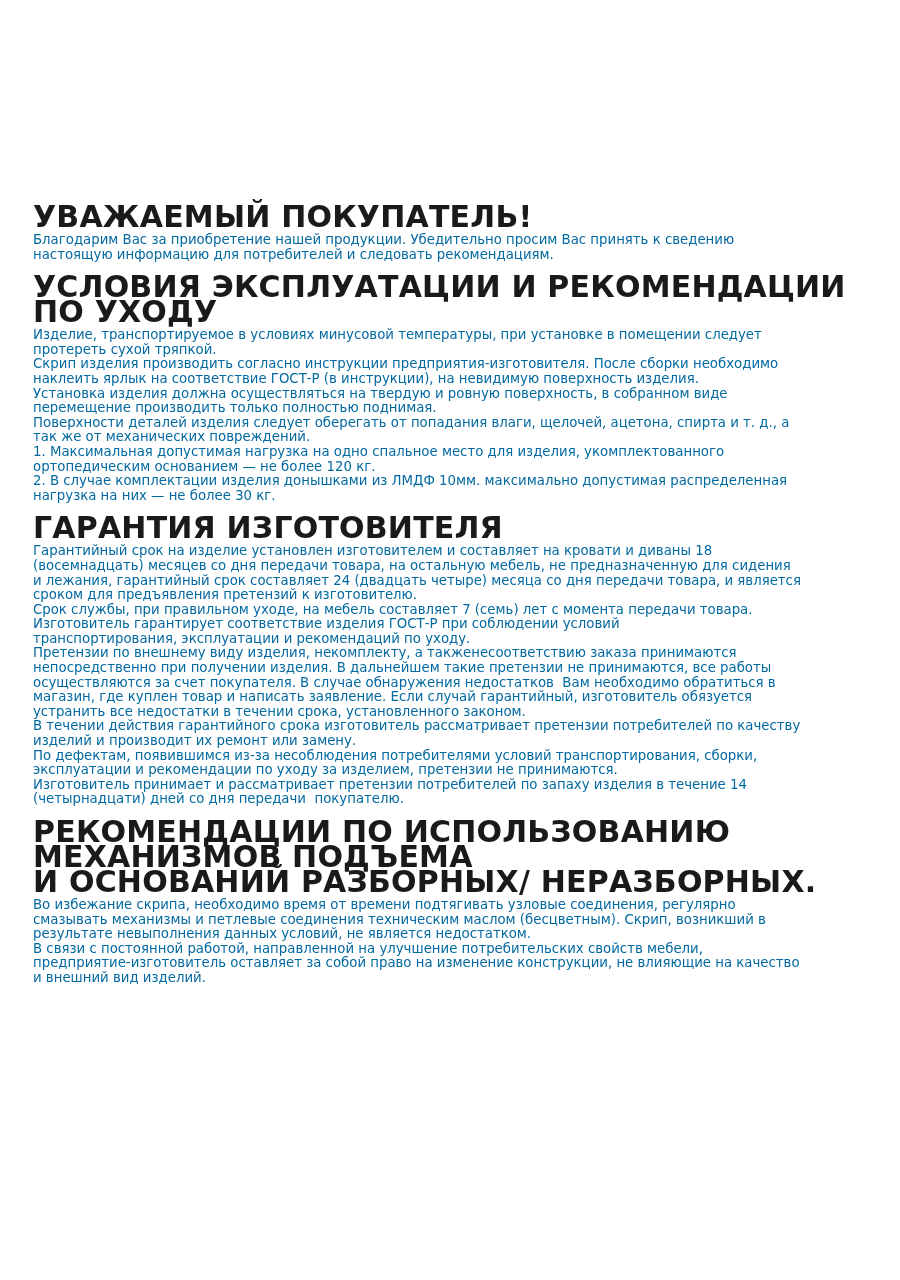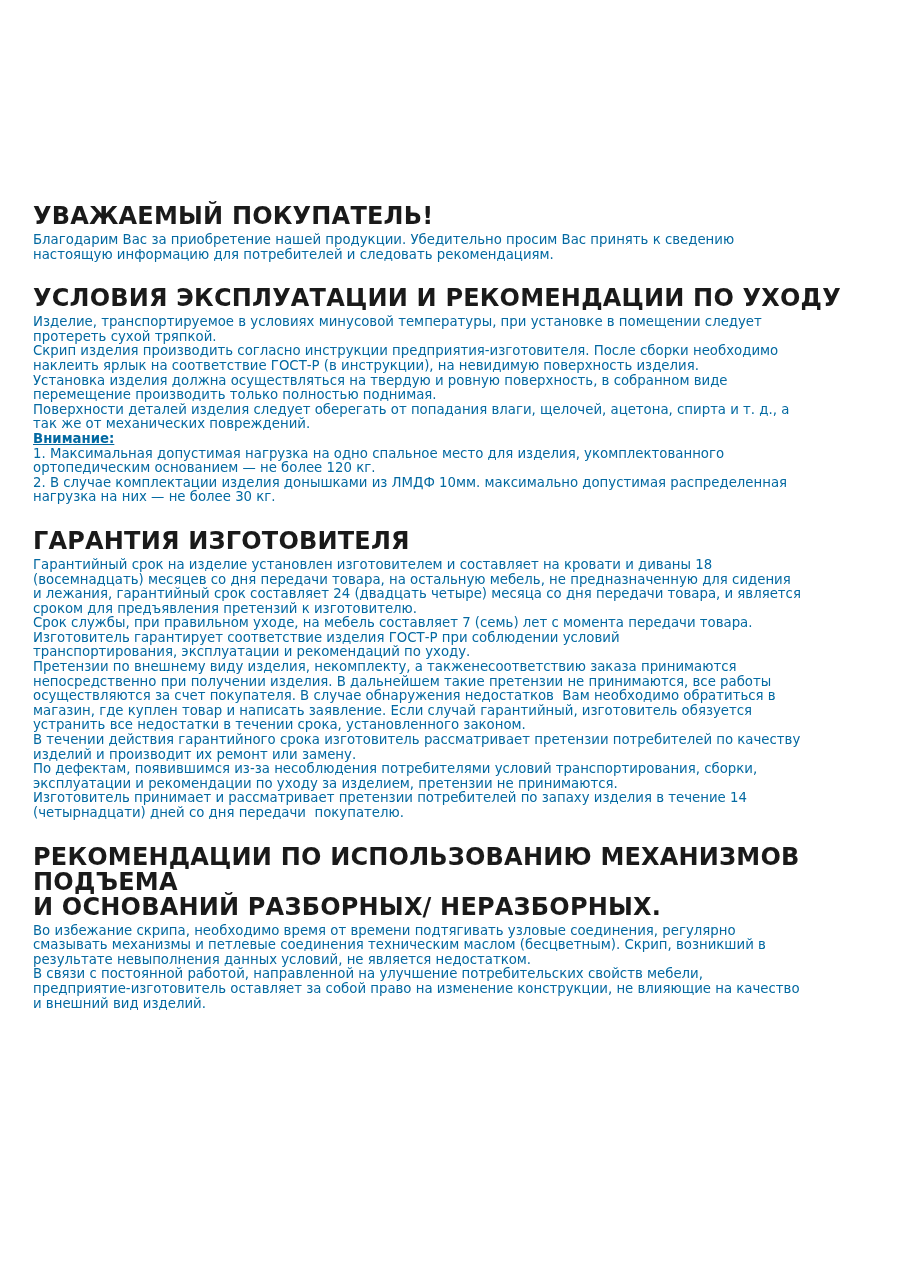--- a/index.html
+++ b/index.html
@@ -15,24 +15,24 @@
     color: #1c1c1c;
     overflow: hidden;
   }
   .doc {
     position: absolute;
     top: 204px;
     left: 33px;
     width: 838px;
   }
   .section { margin: 0; }
-  .section + .section { margin-top: 24px; }
+  .section + .section { margin-top: 12px; }
   .section-title {
     font-family: "DejaVu Sans", sans-serif;
-    font-size: 24px;
+    font-size: 30px;
     line-height: 25px;
     font-weight: bold;
     letter-spacing: 0.2px;
     color: #1a1a1a;
     margin: 0 0 4px 0;
     white-space: pre-wrap;
   }
   .para {
     font-family: "DejaVu Sans", sans-serif;
     font-size: 13.3px;
@@ -60,21 +60,20 @@
   <div class="section">
     <h1 class="section-title">УСЛОВИЯ ЭКСПЛУАТАЦИИ И РЕКОМЕНДАЦИИ ПО УХОДУ</h1>
     <p class="para">Изделие, транспортируемое в условиях минусовой температуры, при установке в помещении следует
 протереть сухой тряпкой.</p>
     <p class="para">Скрип изделия производить согласно инструкции предприятия-изготовителя. После сборки необходимо
 наклеить ярлык на соответствие ГОСТ-Р (в инструкции), на невидимую поверхность изделия.</p>
     <p class="para">Установка изделия должна осуществляться на твердую и ровную поверхность, в собранном виде
 перемещение производить только полностью поднимая.</p>
     <p class="para">Поверхности деталей изделия следует оберегать от попадания влаги, щелочей, ацетона, спирта и т. д., а
 так же от механических повреждений.</p>
-    <p class="para attention">Внимание:</p>
     <p class="para">1. Максимальная допустимая нагрузка на одно спальное место для изделия, укомплектованного
 ортопедическим основанием — не более 120 кг.</p>
     <p class="para">2. В случае комплектации изделия донышками из ЛМДФ 10мм. максимально допустимая распределенная
 нагрузка на них — не более 30 кг.</p>
   </div>
 
   <div class="section">
     <h1 class="section-title">ГАРАНТИЯ ИЗГОТОВИТЕЛЯ</h1>
     <p class="para">Гарантийный срок на изделие установлен изготовителем и составляет на кровати и диваны 18
 (восемнадцать) месяцев со дня передачи товара, на остальную мебель, не предназначенную для сидения

